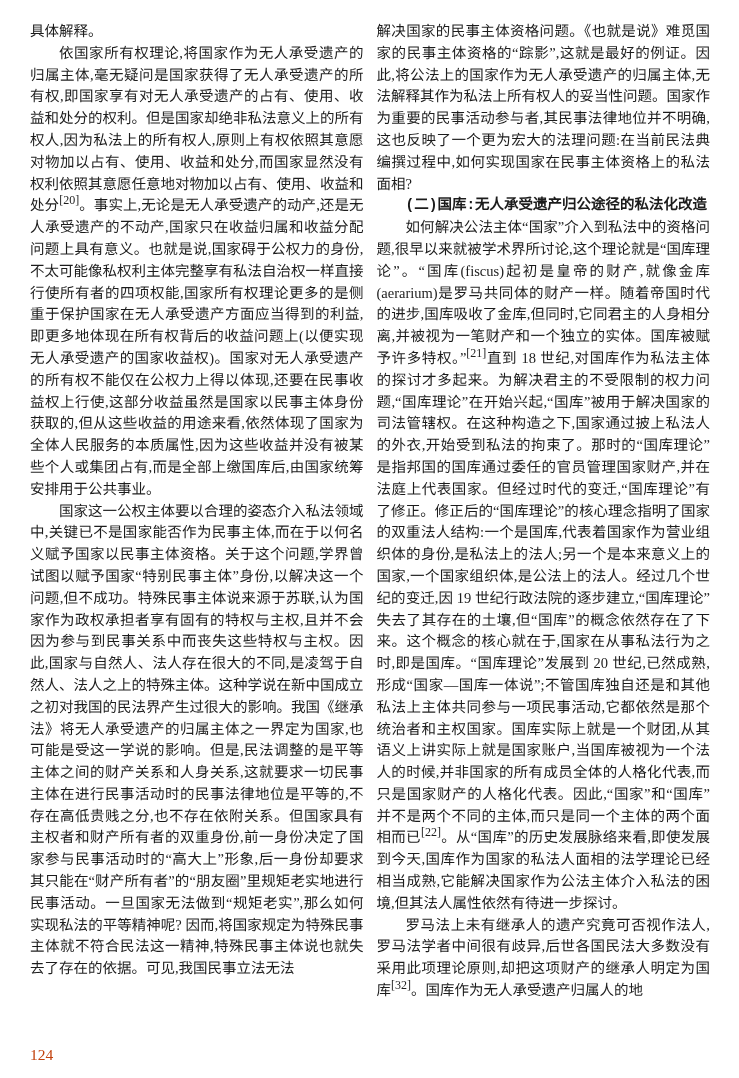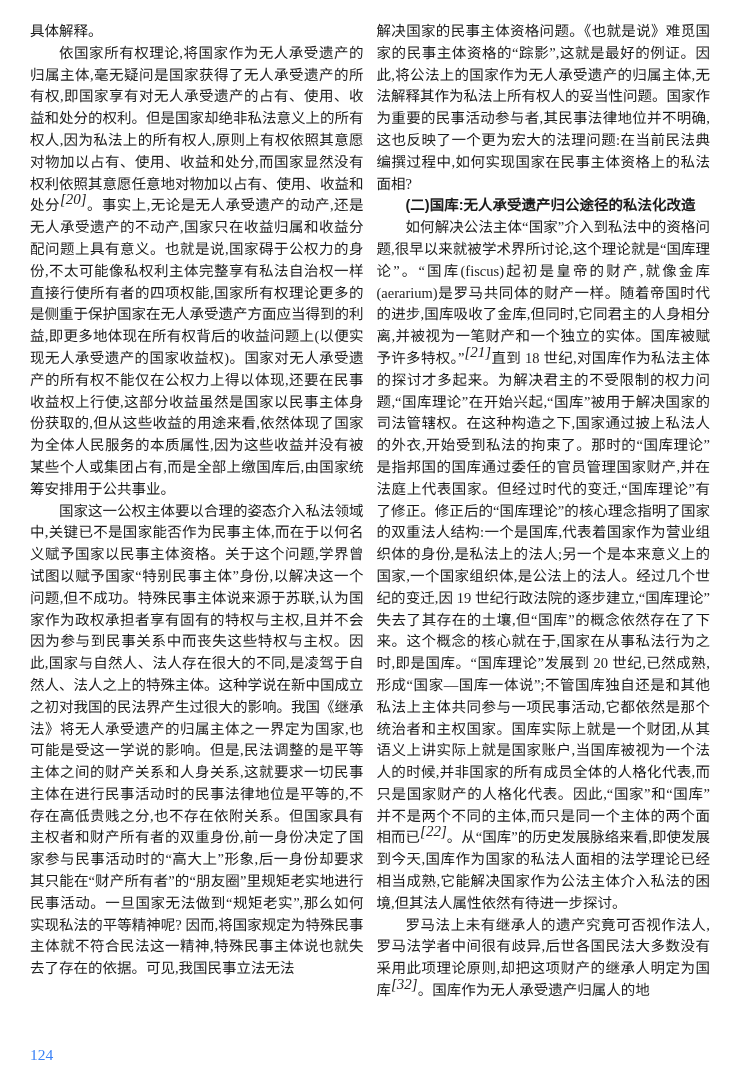--- a/index.html
+++ b/index.html
@@ -35,36 +35,35 @@
   }
   .para {
     text-indent: 2em;
   }
   .para.no-indent {
     text-indent: 0;
   }
   .heading {
     font-weight: bold;
     text-indent: 2em;
-    font-family: Liberation Sans, sans-serif;
+    font-family: Liberation Mono, monospace;
     font-size: 14.5px;
   }
   sup {
-    font-size: 15px;
+    font-size: 12px;
     line-height: 0;
     vertical-align: super;
-    font-style: italic;
   }
   .page-number {
     position: absolute;
     left: 30px;
     bottom: 14px;
     font-size: 15.5px;
     font-family: "Liberation Serif", "DejaVu Serif", serif;
-    color: #3b82f6;
+    color: #c2410c;
     margin-top: 28px;
   }
 </style>
 </head>
 <body>
 
 <div class="page">
   <div class="columns">
     <div class="column">
         <p class="para no-indent">具体解释。</p>

